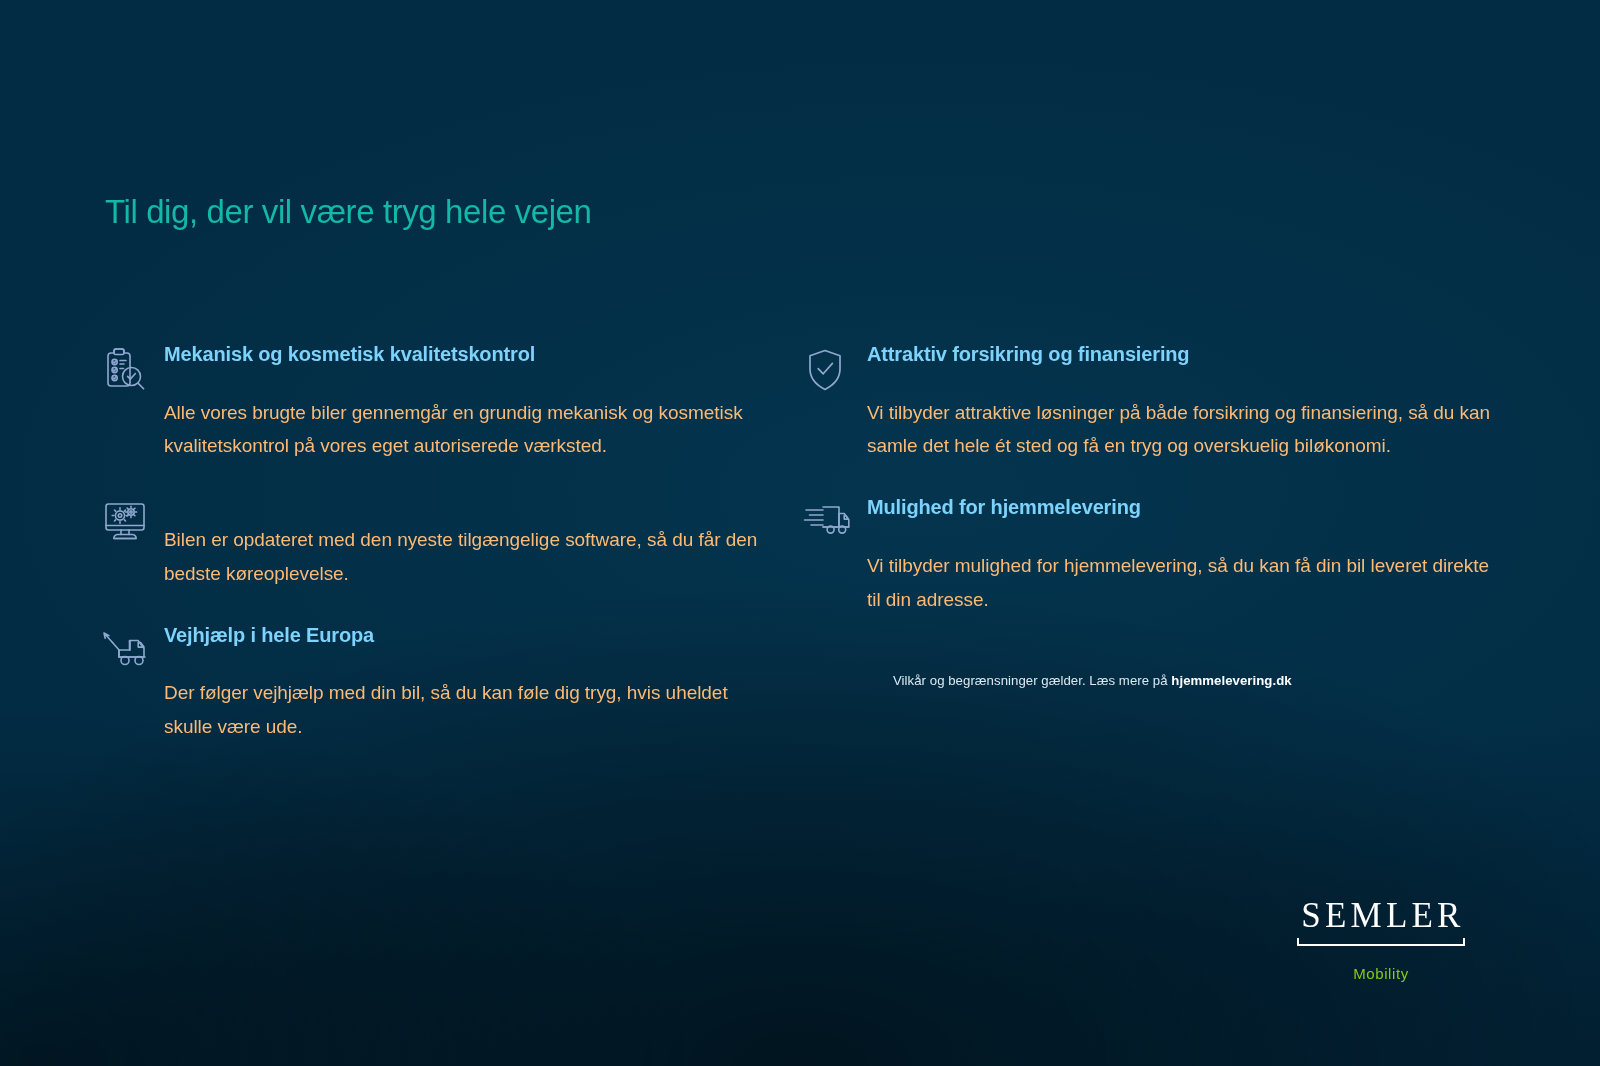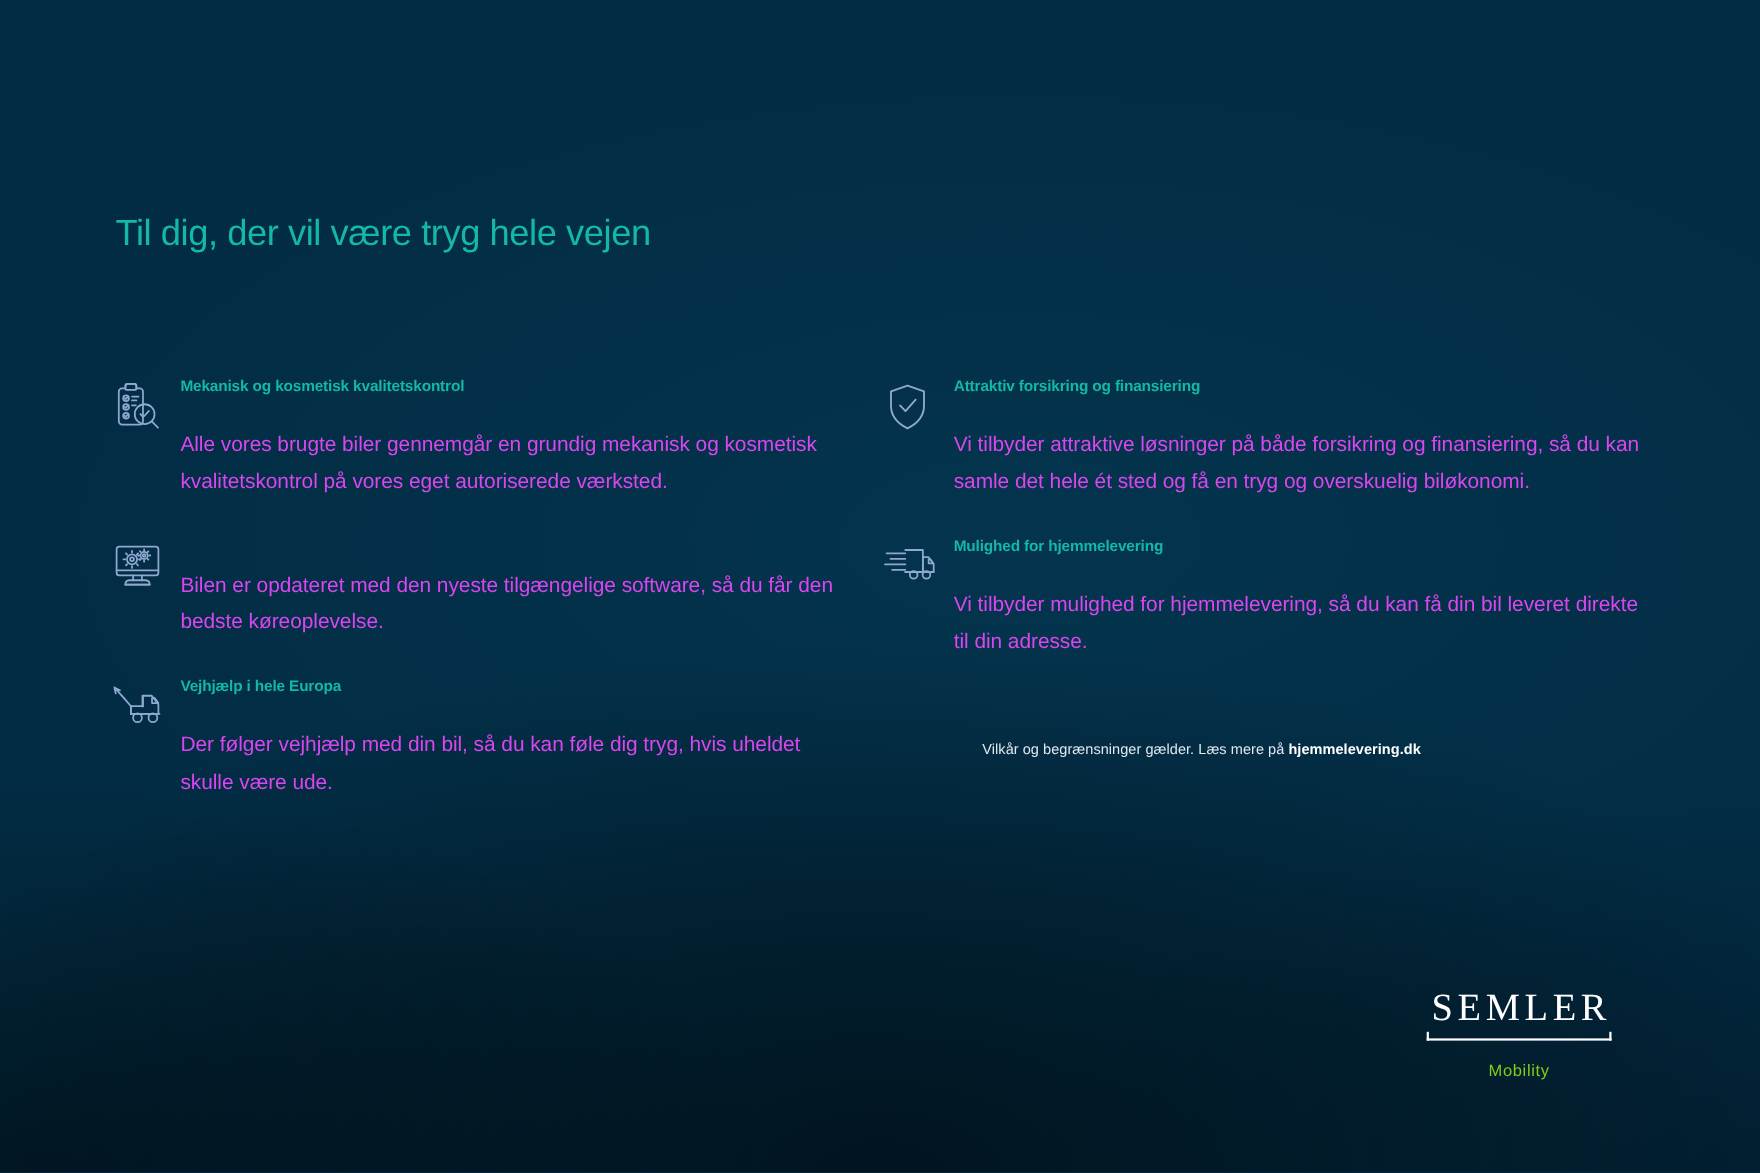--- a/index.html
+++ b/index.html
@@ -59,31 +59,31 @@
     height:52px;
     display:flex;
     align-items:flex-start;
     justify-content:flex-start;
     padding-top:4px;
   }
   .feature-icon svg { display:block; }
   .feature-body { flex:1 1 auto; padding-top:0; }
 
   .feature-title {
-    font-size:14px;
+    font-size:20px;
     font-weight:700;
-    color:#14b8a6;
+    color:#7dd3fc;
     letter-spacing:-0.15px;
     line-height:1.28;
     margin-bottom:6px;
   }
   .feature-text {
     font-size:19px;
     font-weight:400;
-    color:#d946ef;
+    color:#fdba74;
     line-height:1.78;
     letter-spacing:-0.05px;
     margin-top:28px;
   }
 
   
   .col-left  .feature:nth-child(1) { margin-bottom:32px; }
   .col-left  .feature:nth-child(2) { margin-bottom:32px; }
   .col-right .feature:nth-child(1) { margin-bottom:32px; }
 

